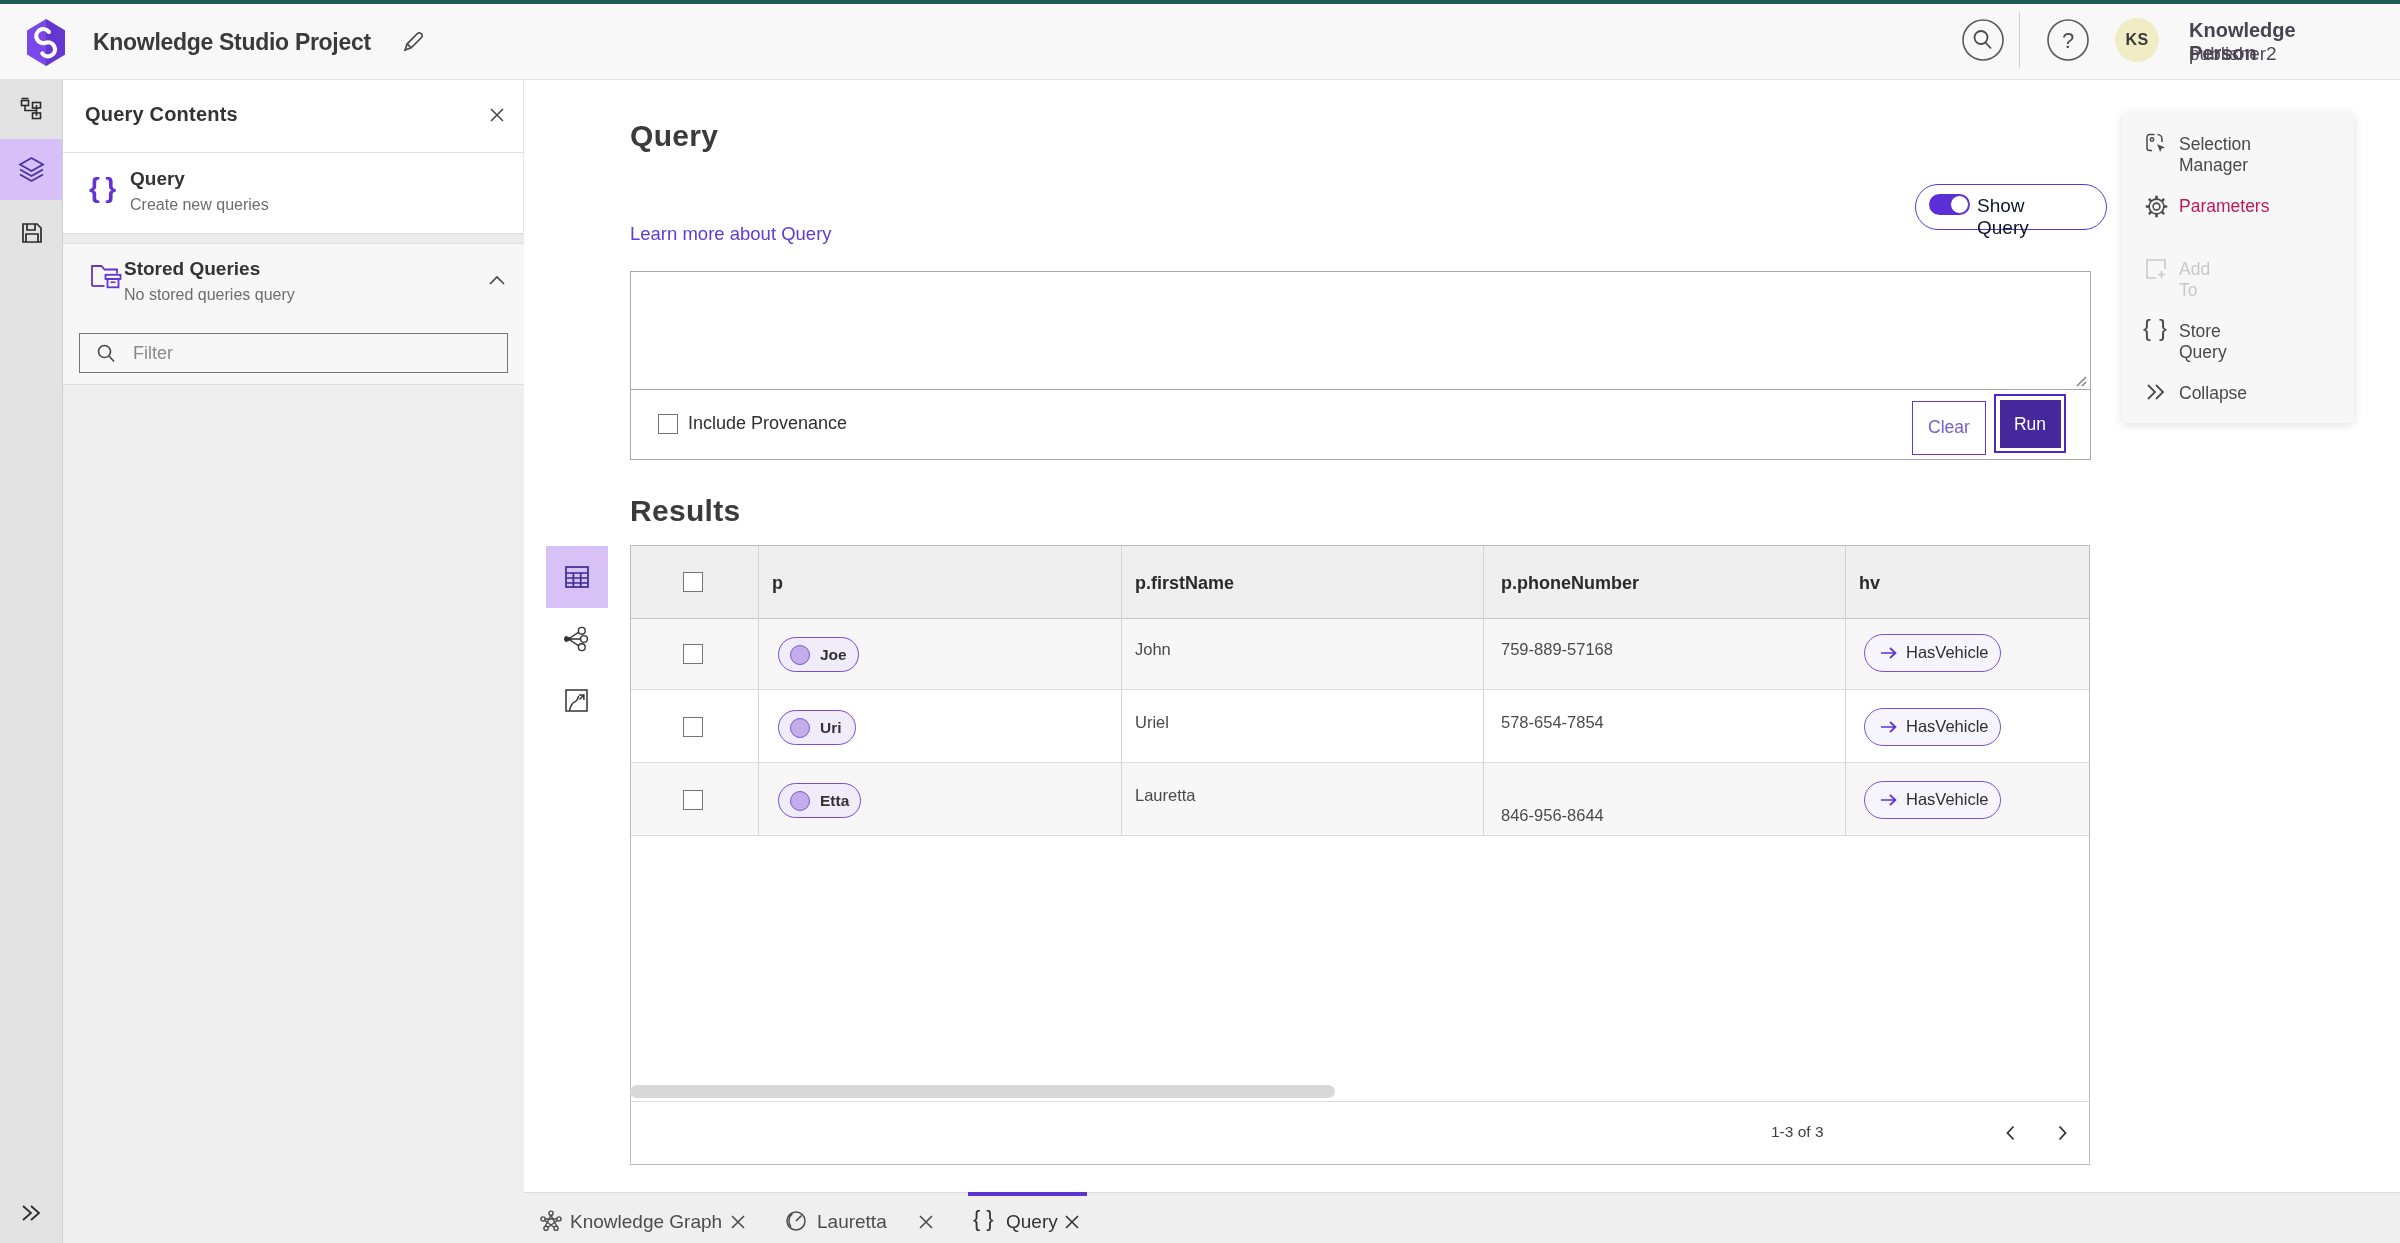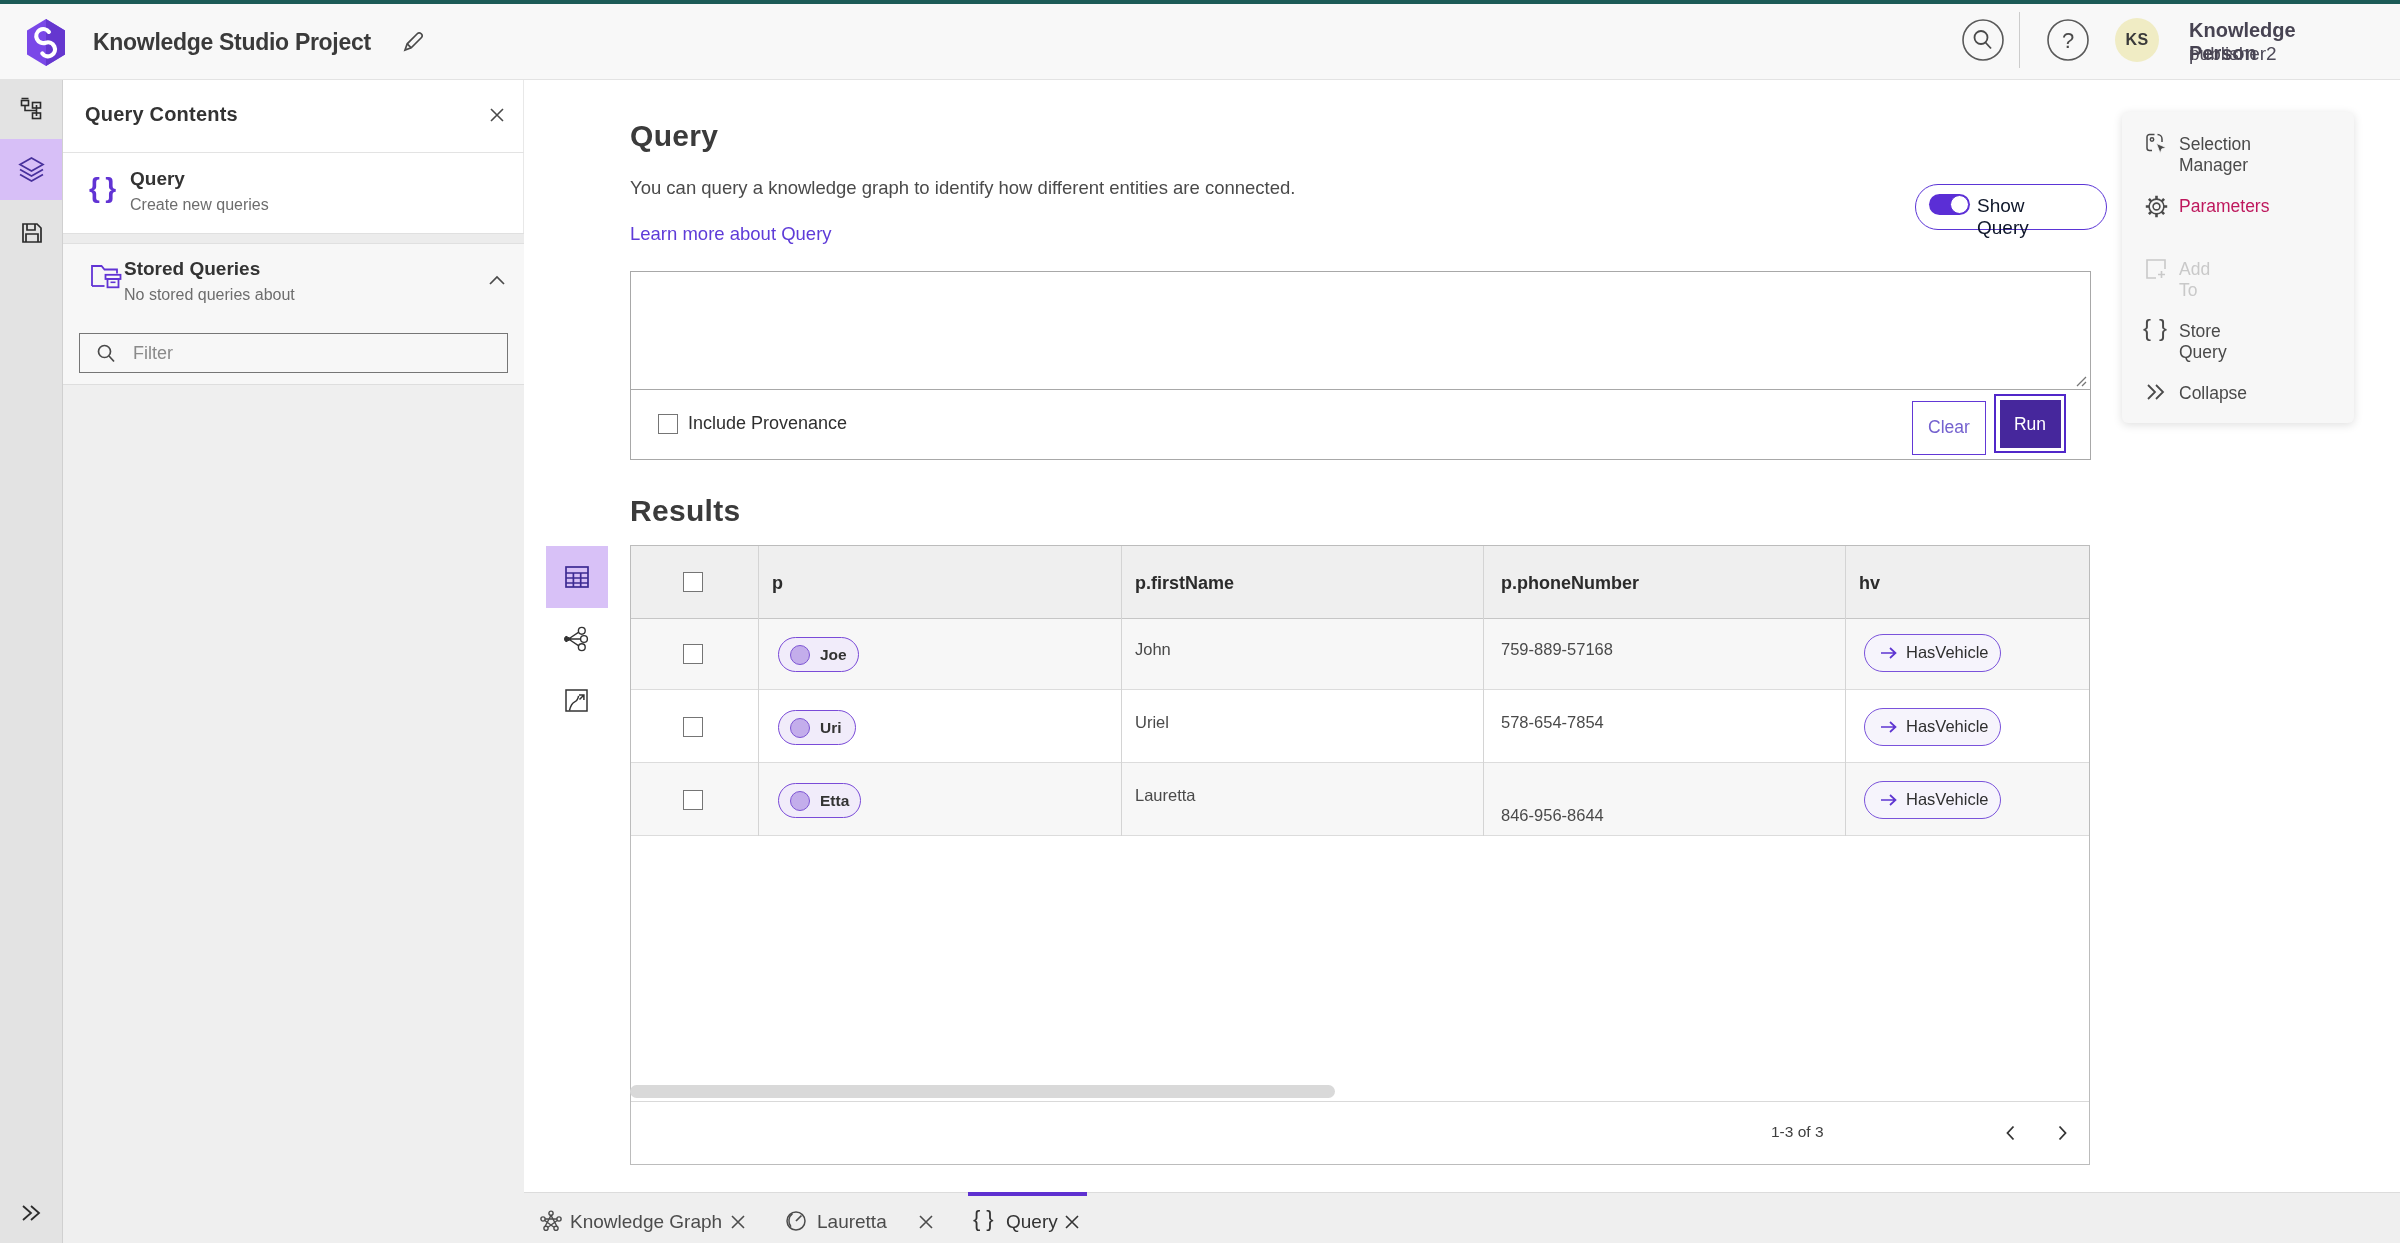--- a/index.html
+++ b/index.html
@@ -101,35 +101,34 @@
   <svg class="abs" style="left:90px;top:262px" width="32" height="30" viewBox="0 0 32 30">
     <g fill="none" stroke="#6133d4" stroke-width="1.8">
       <path d="M2 24 V4 h9.5 l3 3.5 H27 v4"></path>
       <path d="M2 24 h12.5"></path>
       <rect x="15.5" y="12.8" width="15" height="4.2"></rect>
       <rect x="17.5" y="17" width="11" height="8.3"></rect>
       <path d="M20.5 20.3 h5" stroke-width="1.6"></path>
     </g>
   </svg>
   <div class="abs" style="left:124px;top:258px;font-size:19px;font-weight:bold;color:#333333;">Stored Queries</div>
-  <div class="abs" style="left:124px;top:286px;font-size:16px;color:#6d6d6d;">No stored queries about</div>
+  <div class="abs" style="left:124px;top:286px;font-size:16px;color:#6d6d6d;">No stored queries query</div>
   <svg class="abs" style="left:488px;top:274px" width="18" height="12" viewBox="0 0 18 12">
     <path d="M2 10 L9 3 L16 10" fill="none" stroke="#4a4a4a" stroke-width="1.7"></path>
   </svg>
 
   <div class="abs" style="left:79px;top:333px;width:429px;height:40px;background:#f7f7f7;border:1.5px solid #767676;"></div>
   <svg class="abs" style="left:96px;top:343px" width="21" height="21" viewBox="0 0 21 21">
     <circle cx="8.5" cy="8.5" r="6" fill="none" stroke="#4a4a4a" stroke-width="1.7"></circle>
     <line x1="13" y1="13" x2="18" y2="18.5" stroke="#4a4a4a" stroke-width="1.7"></line>
   </svg>
   <div class="abs" style="left:133px;top:343px;font-size:18px;color:#8a8a8a;">Filter</div>
   <div class="abs main"></div>
 
   <div class="abs h1" style="left:630px;top:119px;">Query</div>
-  <div class="abs" style="left:630px;top:177px;font-size:18.5px;color:#4a4a4a;">You can query a knowledge graph to identify how different entities are connected.</div>
   <div class="abs" style="left:630px;top:223px;font-size:18.5px;color:#5e3bd8;">Learn more about Query</div>
 
   <div class="abs" style="left:1915px;top:184px;width:192px;height:46px;border:1.5px solid #5b35d6;border-radius:23px;background:#ffffff;"></div>
   <div class="abs" style="left:1929px;top:194px;width:41px;height:21px;border-radius:11px;background:#5b2ed6;"></div>
   <div class="abs" style="left:1950px;top:195px;width:19px;height:19px;border-radius:50%;background:#ffffff;border:1px solid #5b2ed6;"></div>
   <div class="abs" style="left:1977px;top:195px;font-size:19px;color:#0f172a;">Show Query</div>
 
   <div class="abs" style="left:630px;top:271px;width:1461px;height:189px;border:1px solid #a8a8a8;background:#ffffff;"></div>
   <div class="abs" style="left:631px;top:389px;width:1459px;height:1px;background:#a8a8a8;"></div>
   <svg class="abs" style="left:2073px;top:374px" width="14" height="13" viewBox="0 0 14 13">

